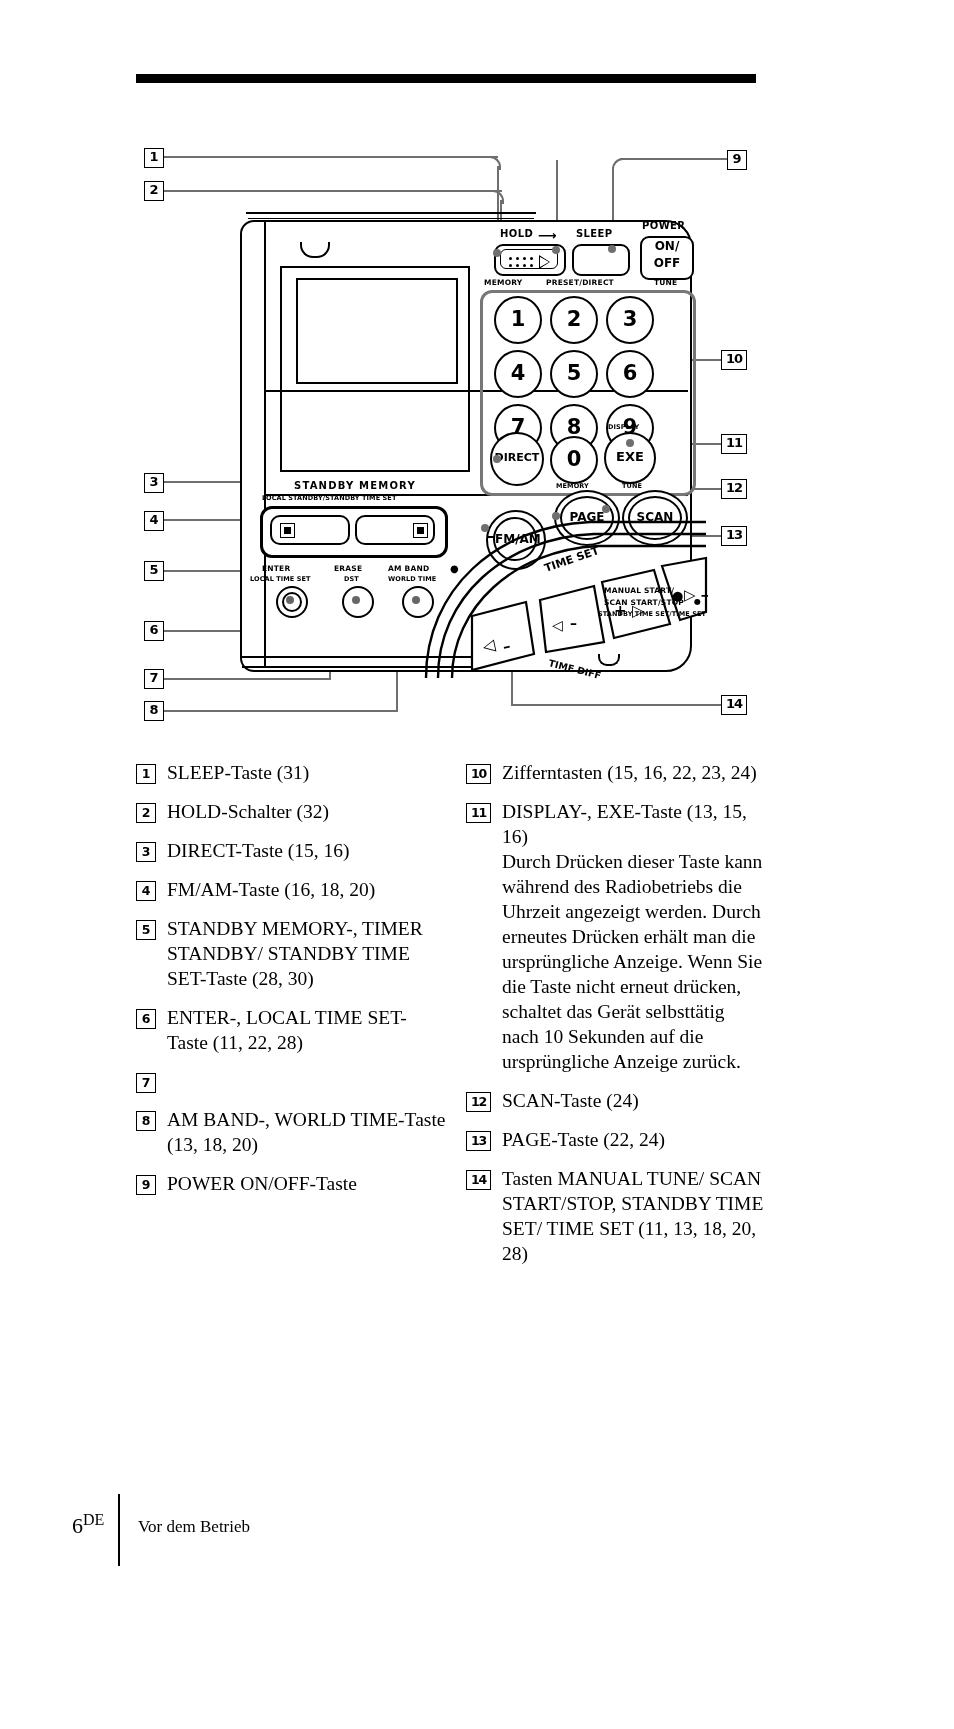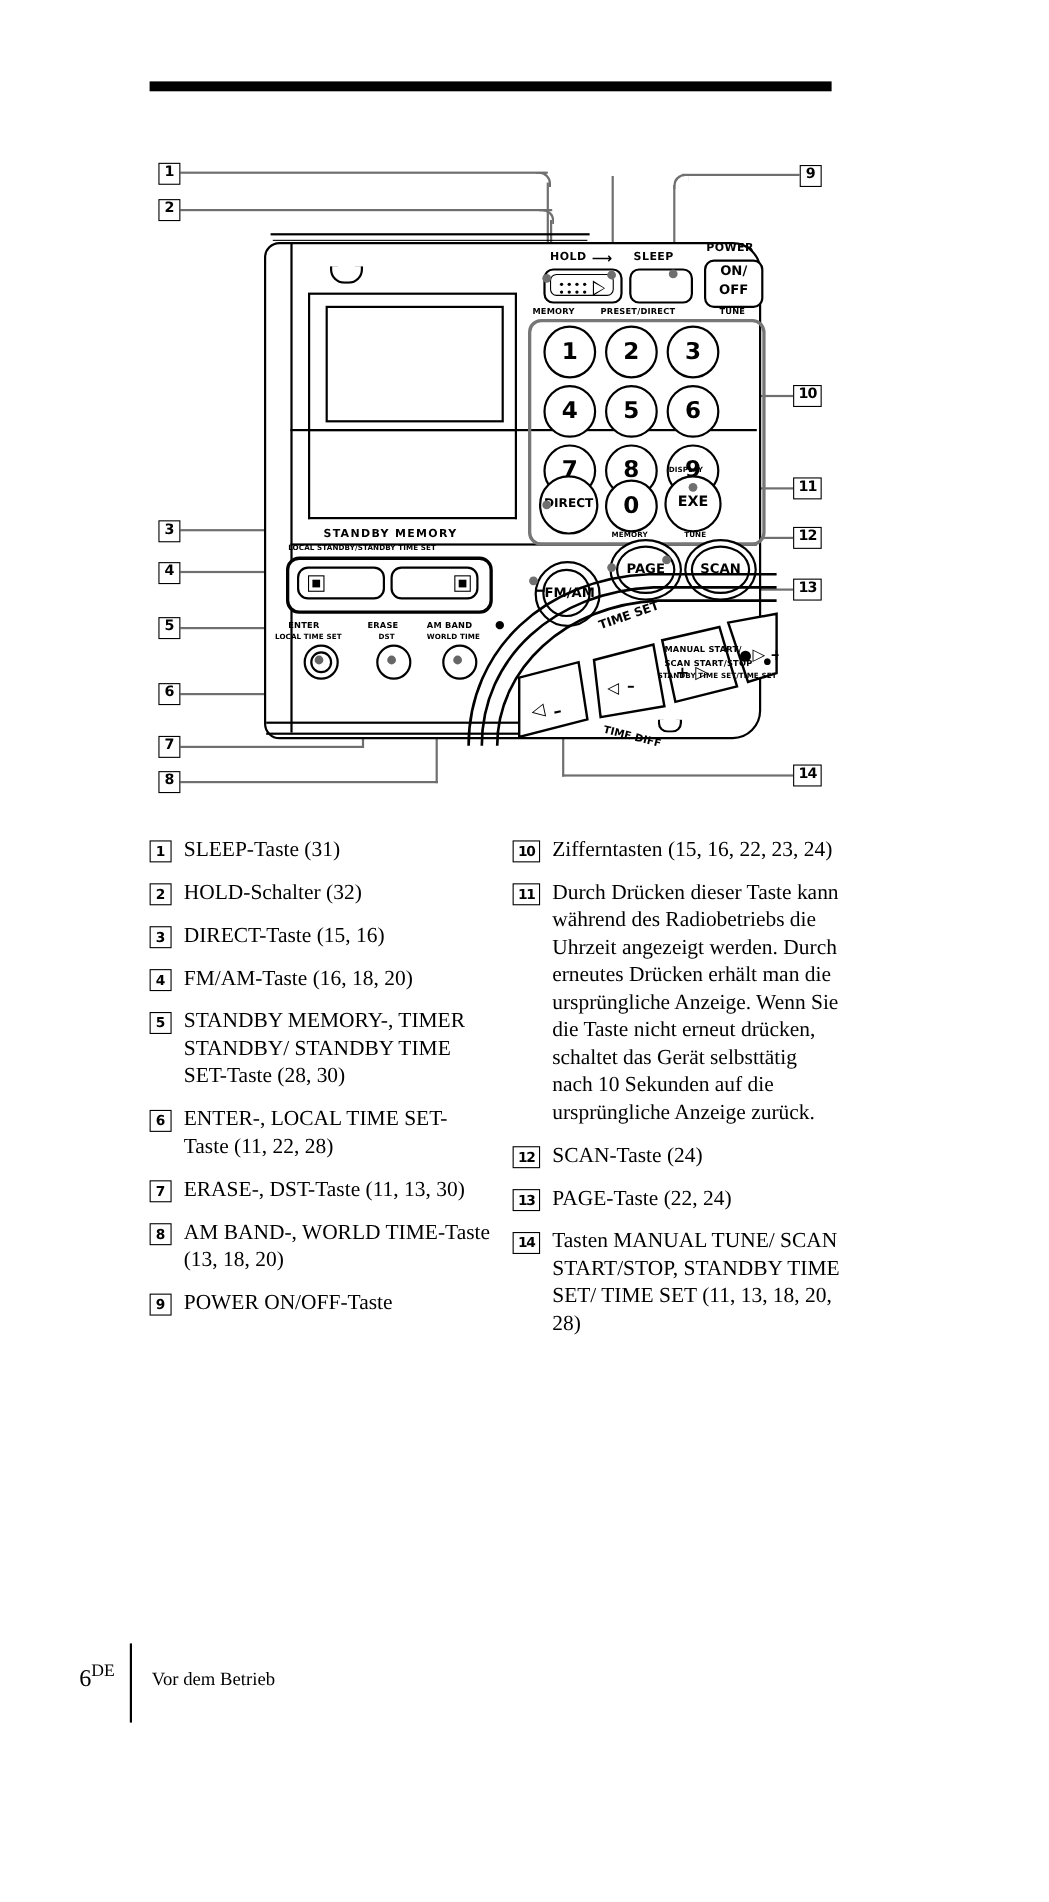--- a/index.html
+++ b/index.html
@@ -743,21 +743,20 @@
       </div>
       <div class="item">
         <div class="bx">6</div>
         <div class="tx">
             <span class="para">ENTER-, LOCAL TIME SET-Taste (11, 22, 28)</span>
           </div>
       </div>
       <div class="item">
         <div class="bx">7</div>
         <div class="tx">
-          <span class="para">ERASE-, DST-Taste (11, 13, 30)</span>
         </div>
       </div>
       <div class="item">
         <div class="bx">8</div>
         <div class="tx">
             <span class="para">AM BAND-, WORLD TIME-Taste (13, 18, 20)</span>
           </div>
       </div>
       <div class="item">
         <div class="bx">9</div>
@@ -770,20 +769,21 @@
     <div class="col col-right">
       <div class="item">
         <div class="bx w">10</div>
         <div class="tx">
             <span class="para">Zifferntasten (15, 16, 22, 23, 24)</span>
           </div>
       </div>
       <div class="item">
         <div class="bx w">11</div>
         <div class="tx">
+          <span class="para">DISPLAY-, EXE-Taste (13, 15, 16)</span>
           <span class="para">Durch Drücken dieser Taste kann während des Radiobetriebs die Uhrzeit angezeigt werden. Durch erneutes Drücken erhält man die ursprüngliche Anzeige. Wenn Sie die Taste nicht erneut drücken, schaltet das Gerät selbsttätig nach 10 Sekunden auf die ursprüngliche Anzeige zurück.</span>
         </div>
       </div>
       <div class="item">
         <div class="bx w">12</div>
         <div class="tx">
             <span class="para">SCAN-Taste (24)</span>
           </div>
       </div>
       <div class="item">

